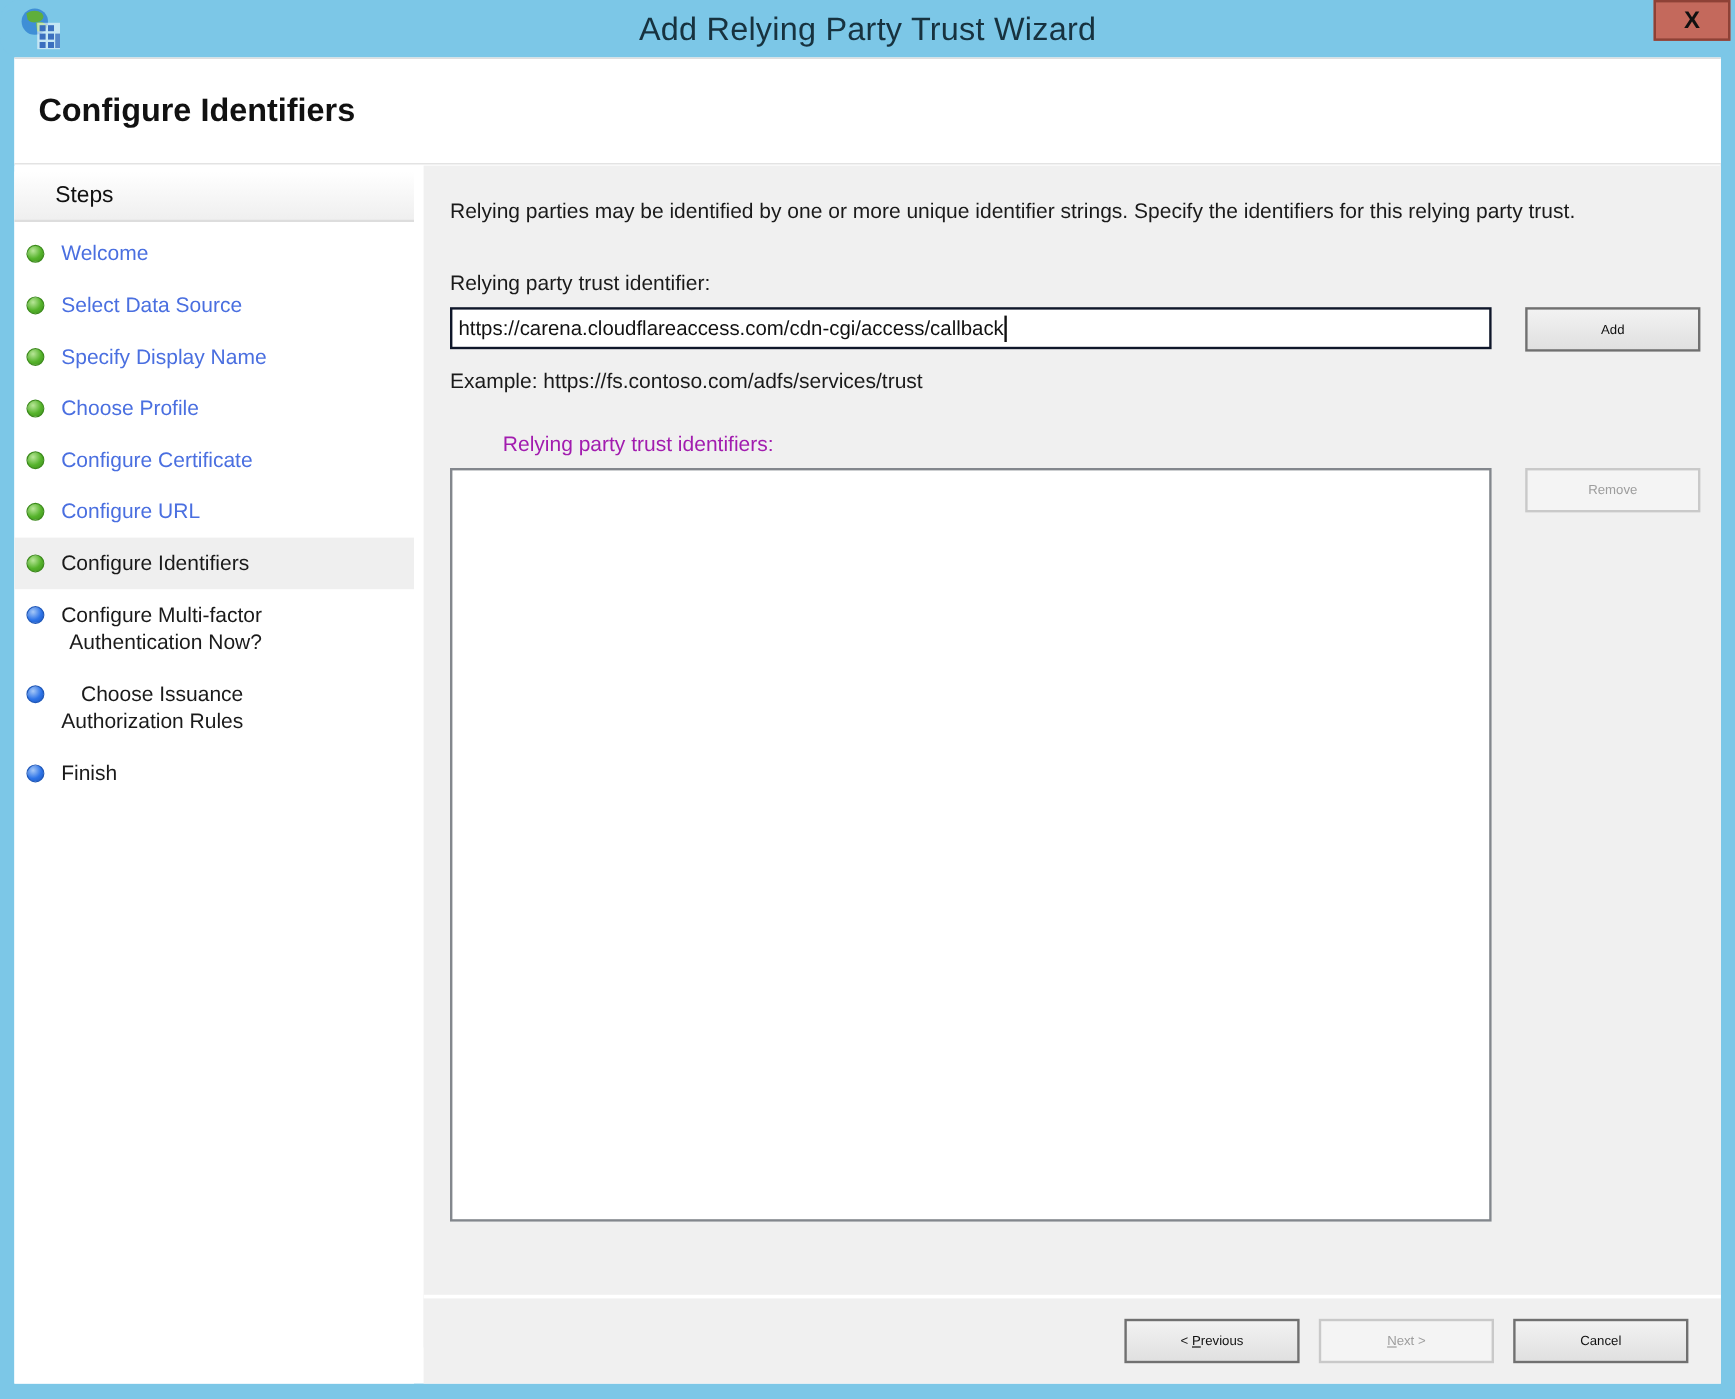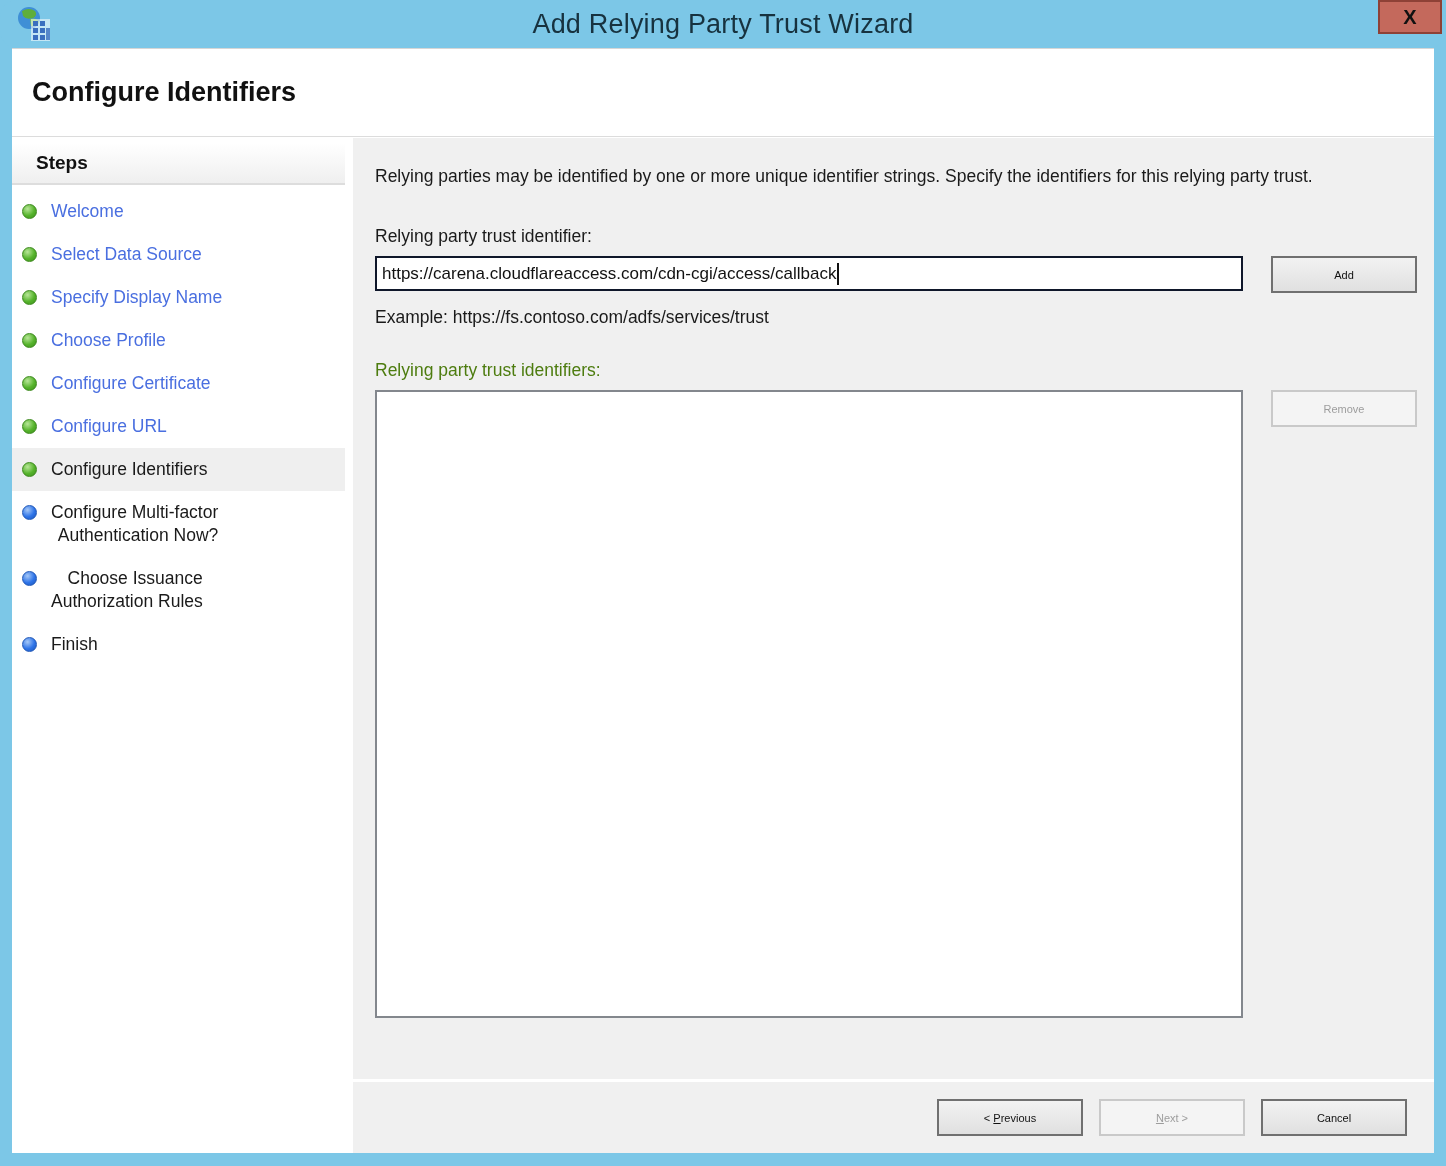--- a/index.html
+++ b/index.html
@@ -47,21 +47,21 @@
     margin-left: 20px; font-size: 27px; font-weight: bold; color: #111;
   }
 
   
   .sidebar {
     position: absolute; left: 0; top: 90px; width: 333px; height: 1015px;
     background: #ffffff;
   }
   .steps-header {
     margin-top: 5px; height: 42px; line-height: 40px;
-    padding-left: 24px; font-size: 19px; font-weight: bold; color: #111;
+    padding-left: 34px; font-size: 19px; font-weight: normal; color: #111;
     background: linear-gradient(#ffffff, #efefef);
     border-bottom: 2px solid #dddddd;
   }
   .steps-list { list-style: none; margin-top: 5px; }
   .step-item {
     display: flex; align-items: flex-start; gap: 14px;
     padding: 10px 8px 10px 10px;
     font-size: 17.5px; line-height: 23px; text-align: right;
   }
   .step-label { white-space: pre-line; }
@@ -108,21 +108,21 @@
     width: 146px; height: 37px; margin-left: 28px;
     background: linear-gradient(#f2f2f2, #e0e0e0);
     border: 2px solid #707070;
     font-size: 11px; color: #111; cursor: pointer;
     font-family: "Liberation Sans", sans-serif;
   }
   .btn.disabled {
     background: #f4f4f4; border-color: #c9c9c9; color: #9d9d9d; cursor: default;
   }
   .example { margin-top: 14px; font-size: 17.5px; color: #1a1a1a; }
-  .identifiers-label { margin-top: 32px; font-size: 17.5px; color: #4d7c0f; }
+  .identifiers-label { margin-top: 32px; font-size: 17.5px; color: #a21caf; margin-left: 44px; }
   .list-row { display: flex; align-items: flex-start; margin-top: 9px; }
   .listbox {
     width: 868px; height: 628px; background: #ffffff;
     border: 2px solid #83878d;
   }
 
   
   .footer {
     position: absolute; left: 341px; top: 1031px; width: 1081px; height: 74px;
     background: #f0f0f0; border-top: 3px solid #ffffff;

